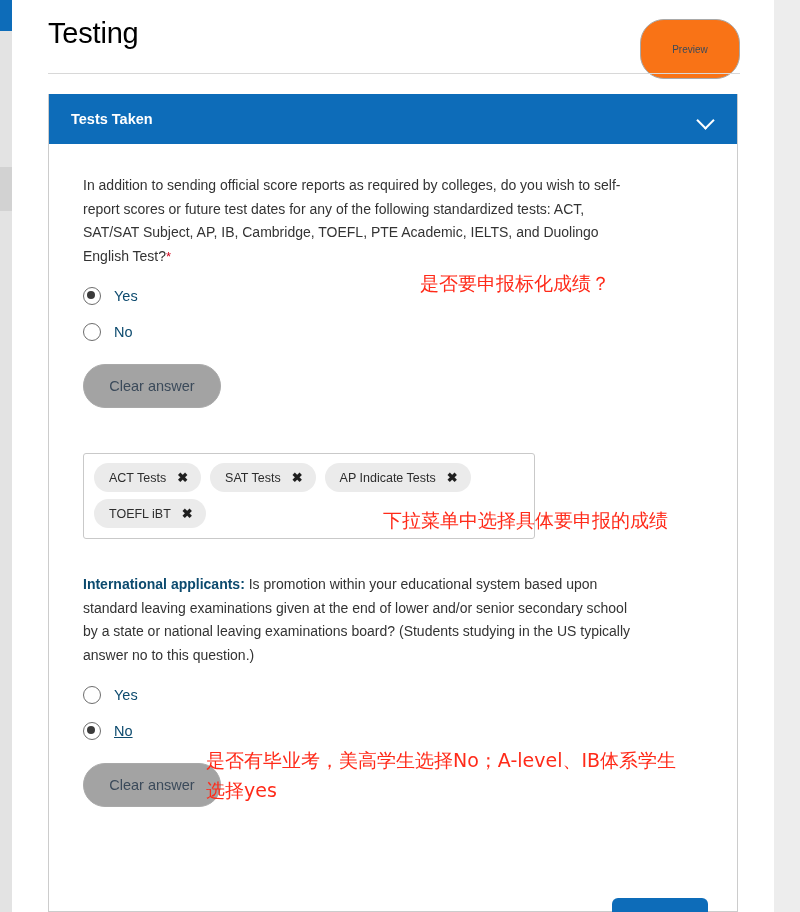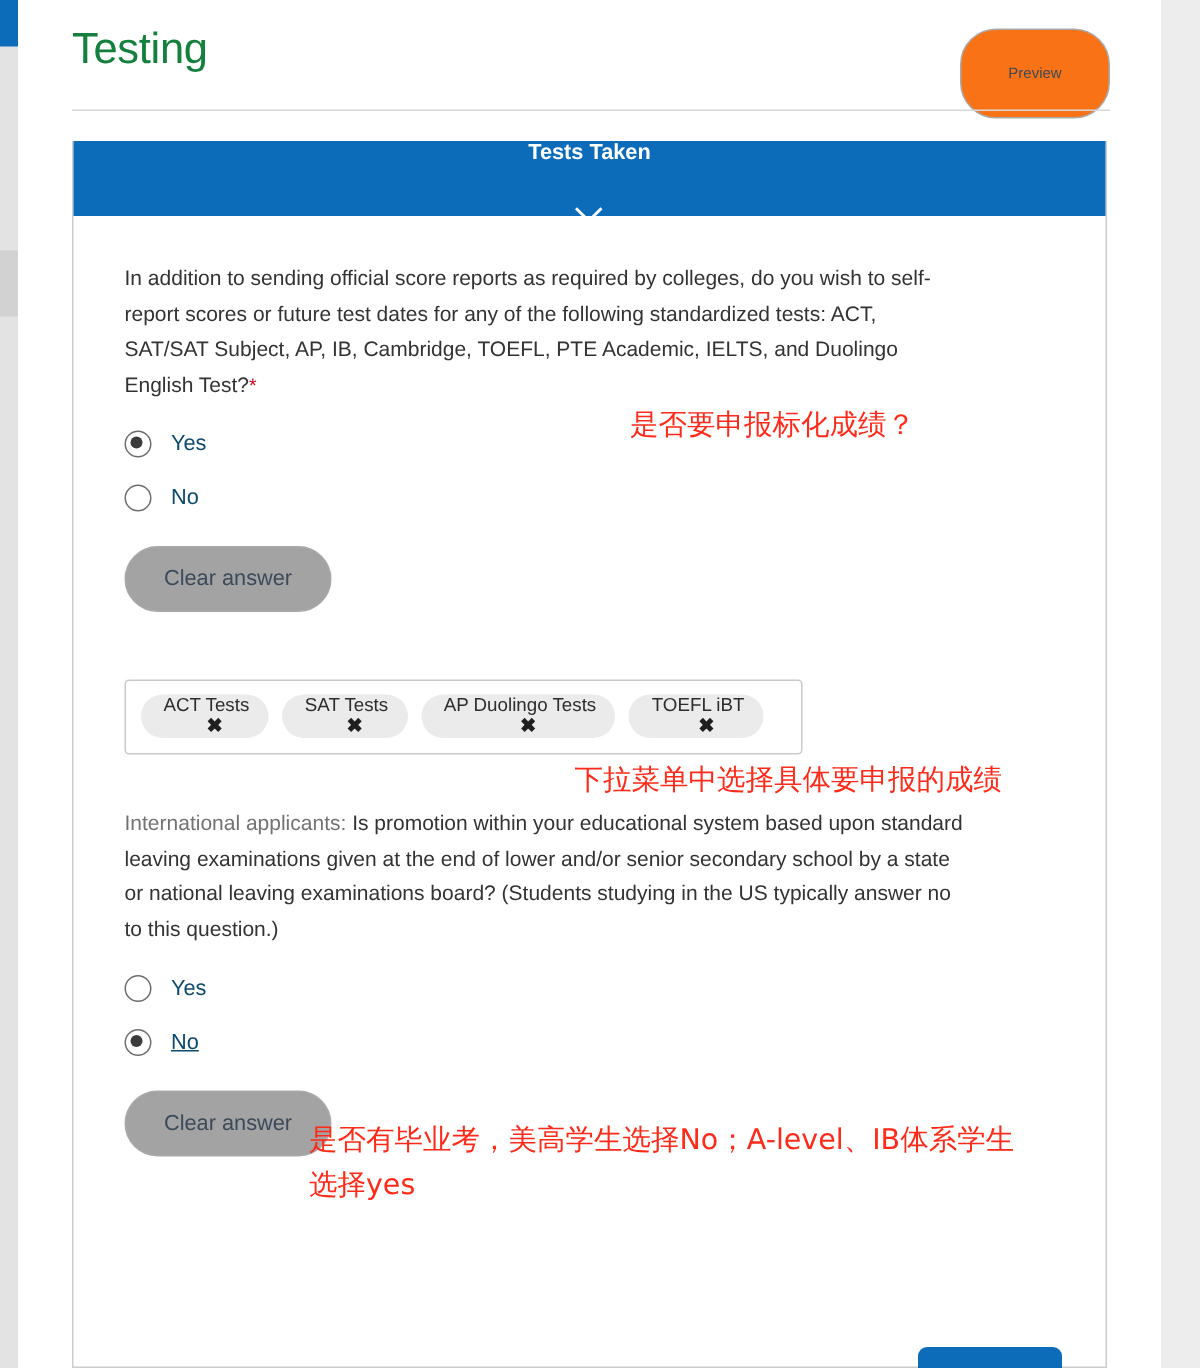--- a/index.html
+++ b/index.html
@@ -63,21 +63,21 @@
   
   #page-header {
     position: absolute;
     left: 36px; top: 14px;
     width: 692px; height: 58px;
   }
   #page-title {
     position: absolute;
     left: 0; top: 3px;
     font-size: 29px;
-    color: #15803d;
+    color: #000000;
     font-weight: 400;
     letter-spacing: -0.2px;
   }
   #preview-button {
     position: absolute;
     right: 0; top: 5px;
     width: 100px; height: 60px;
     border: 1px solid #a9a9a9;
     border-radius: 24px;
     background: #f97316;
@@ -108,21 +108,20 @@
     box-sizing: border-box;
   }
   #tests-card-header {
     height: 50px;
     background: #0d6cb9;
     display: flex;
     align-items: center;
     padding: 0 22px 0 22px;
     justify-content: space-between;
     cursor: pointer;
-    flex-direction: column;
   }
   #tests-card-header-title {
     color: #ffffff;
     font-size: 14.5px;
     font-weight: bold;
   }
   .chevron-down {
     width: 18px; height: 11px;
     position: relative;
   }
@@ -144,21 +143,21 @@
   .question-block {
     padding: 0 34px 0 34px;
   }
   .question-text {
     font-size: 14px;
     color: #333333;
     line-height: 23.5px;
     max-width: 560px;
     margin: 0;
   }
-  .question-text .bold-lead { font-weight: normal; color: #737373; }
+  .question-text .bold-lead { font-weight: bold; color: #0c4a6e; }
   .req-star { color: #d0021b; font-size: 13px; }
 
   
   .radio-group { margin-top: 10px; }
   .radio-row {
     display: flex;
     align-items: center;
     height: 36px;
     cursor: pointer;
   }
@@ -218,21 +217,20 @@
   .chip {
     background: #ebebeb;
     border-radius: 16px;
     height: 29px;
     padding: 0 13px 0 15px;
     display: flex;
     align-items: center;
     font-size: 12.5px;
     color: #2d2d2d;
     cursor: default;
-    flex-direction: column;
   }
   .chip-remove {
     margin-left: 11px;
     font-size: 13px;
     font-weight: bold;
     color: #1f1f1f;
     cursor: pointer;
     line-height: 1;
   }
 
@@ -313,21 +311,21 @@
         <div id="tests-multiselect">
           <span class="chip">
               <span>ACT Tests</span>
               <span class="chip-remove">✖</span>
             </span>
           <span class="chip">
               <span>SAT Tests</span>
               <span class="chip-remove">✖</span>
             </span>
           <span class="chip">
-              <span>AP Duolingo Tests</span>
+              <span>AP Indicate Tests</span>
               <span class="chip-remove">✖</span>
             </span>
           <span class="chip">
               <span>TOEFL iBT</span>
               <span class="chip-remove">✖</span>
             </span>
         </div>
       </div>
 
       <div class="spacer-34"></div>

